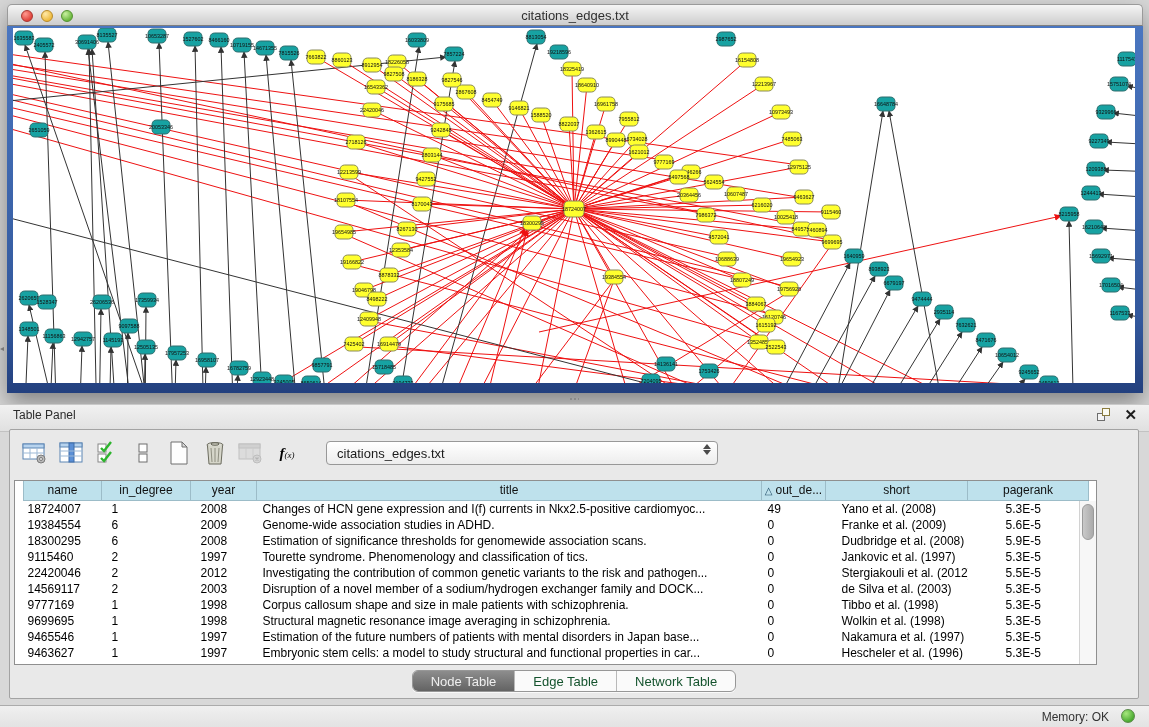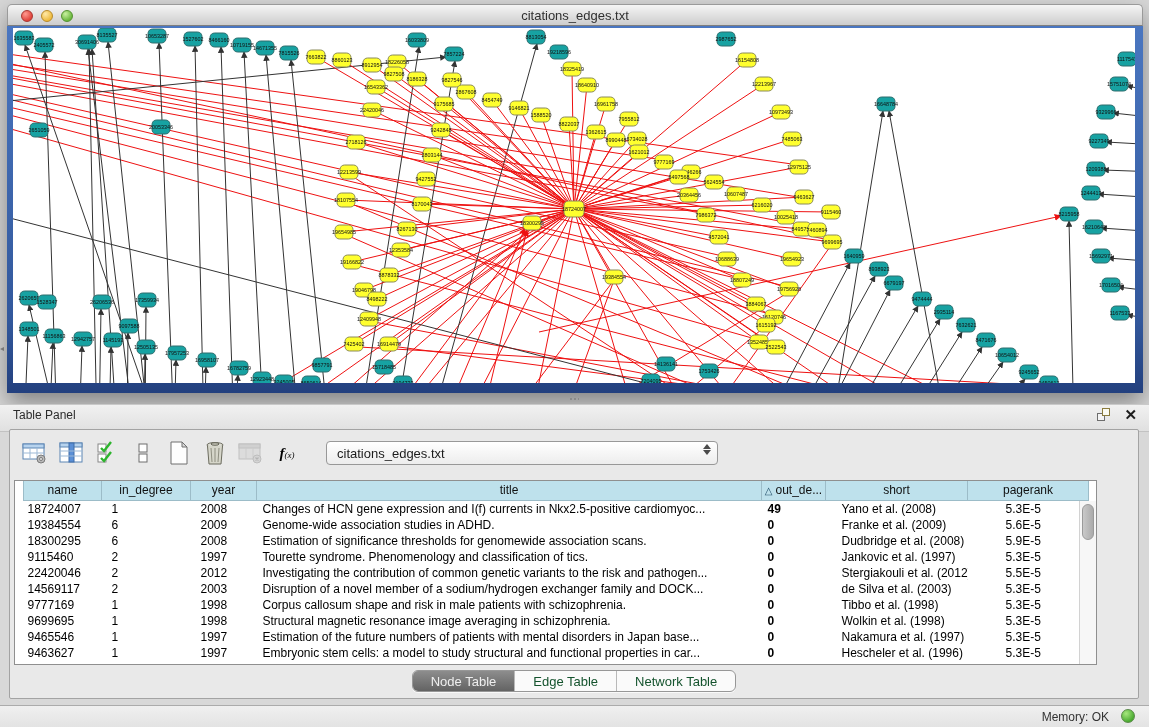--- a/index.html
+++ b/index.html
@@ -95,21 +95,21 @@
     background:#bee1ec; font-weight:normal; font-size:12px; color:#111;
     height:19px; border:1px solid #9cbcc8; border-top:none; text-align:center;
     overflow:hidden; white-space:nowrap;
   }
   table.data td {
     font-size:12px; color:#000; height:16px; line-height:16px;
     white-space:nowrap; overflow:hidden; padding-left:10px;
   }
   table.data td.c0 { padding-left:4px; }
   table.data td.c3 { padding-left:6px; }
-  table.data td.c4 { padding-left:6px;font-weight:bold; }
+  table.data td.c4 { padding-left:6px; }
   table.data td.c5 { padding-left:16px; }
   table.data td.c6 { padding-left:38px; }
   .sort-tri { font-size:10px; color:#23506b; margin-right:3px; }
 
   .vscroll {
     position:absolute; right:0; top:20px; bottom:0; width:17px;
     background:#f7f7f7; border-left:1px solid #d2d2d2;
   }
   .vscroll .thumb {
     position:absolute; left:2px; top:3px; width:12px; height:36px;
@@ -1030,21 +1030,21 @@
             <td class="c2">2003</td>
             <td class="c3">Disruption of a novel member of a sodium/hydrogen exchanger family and DOCK...</td>
             <td class="c4">0</td>
             <td class="c5">de Silva et al. (2003)</td>
             <td class="c6">5.3E-5</td>
           </tr>
           <tr>
             <td class="c0">9777169</td>
             <td class="c1">1</td>
             <td class="c2">1998</td>
-            <td class="c3">Corpus callosum shape and risk in male patients with schizophrenia.</td>
+            <td class="c3">Corpus callosum shape and size in male patients with schizophrenia.</td>
             <td class="c4">0</td>
             <td class="c5">Tibbo et al. (1998)</td>
             <td class="c6">5.3E-5</td>
           </tr>
           <tr>
             <td class="c0">9699695</td>
             <td class="c1">1</td>
             <td class="c2">1998</td>
             <td class="c3">Structural magnetic resonance image averaging in schizophrenia.</td>
             <td class="c4">0</td>

